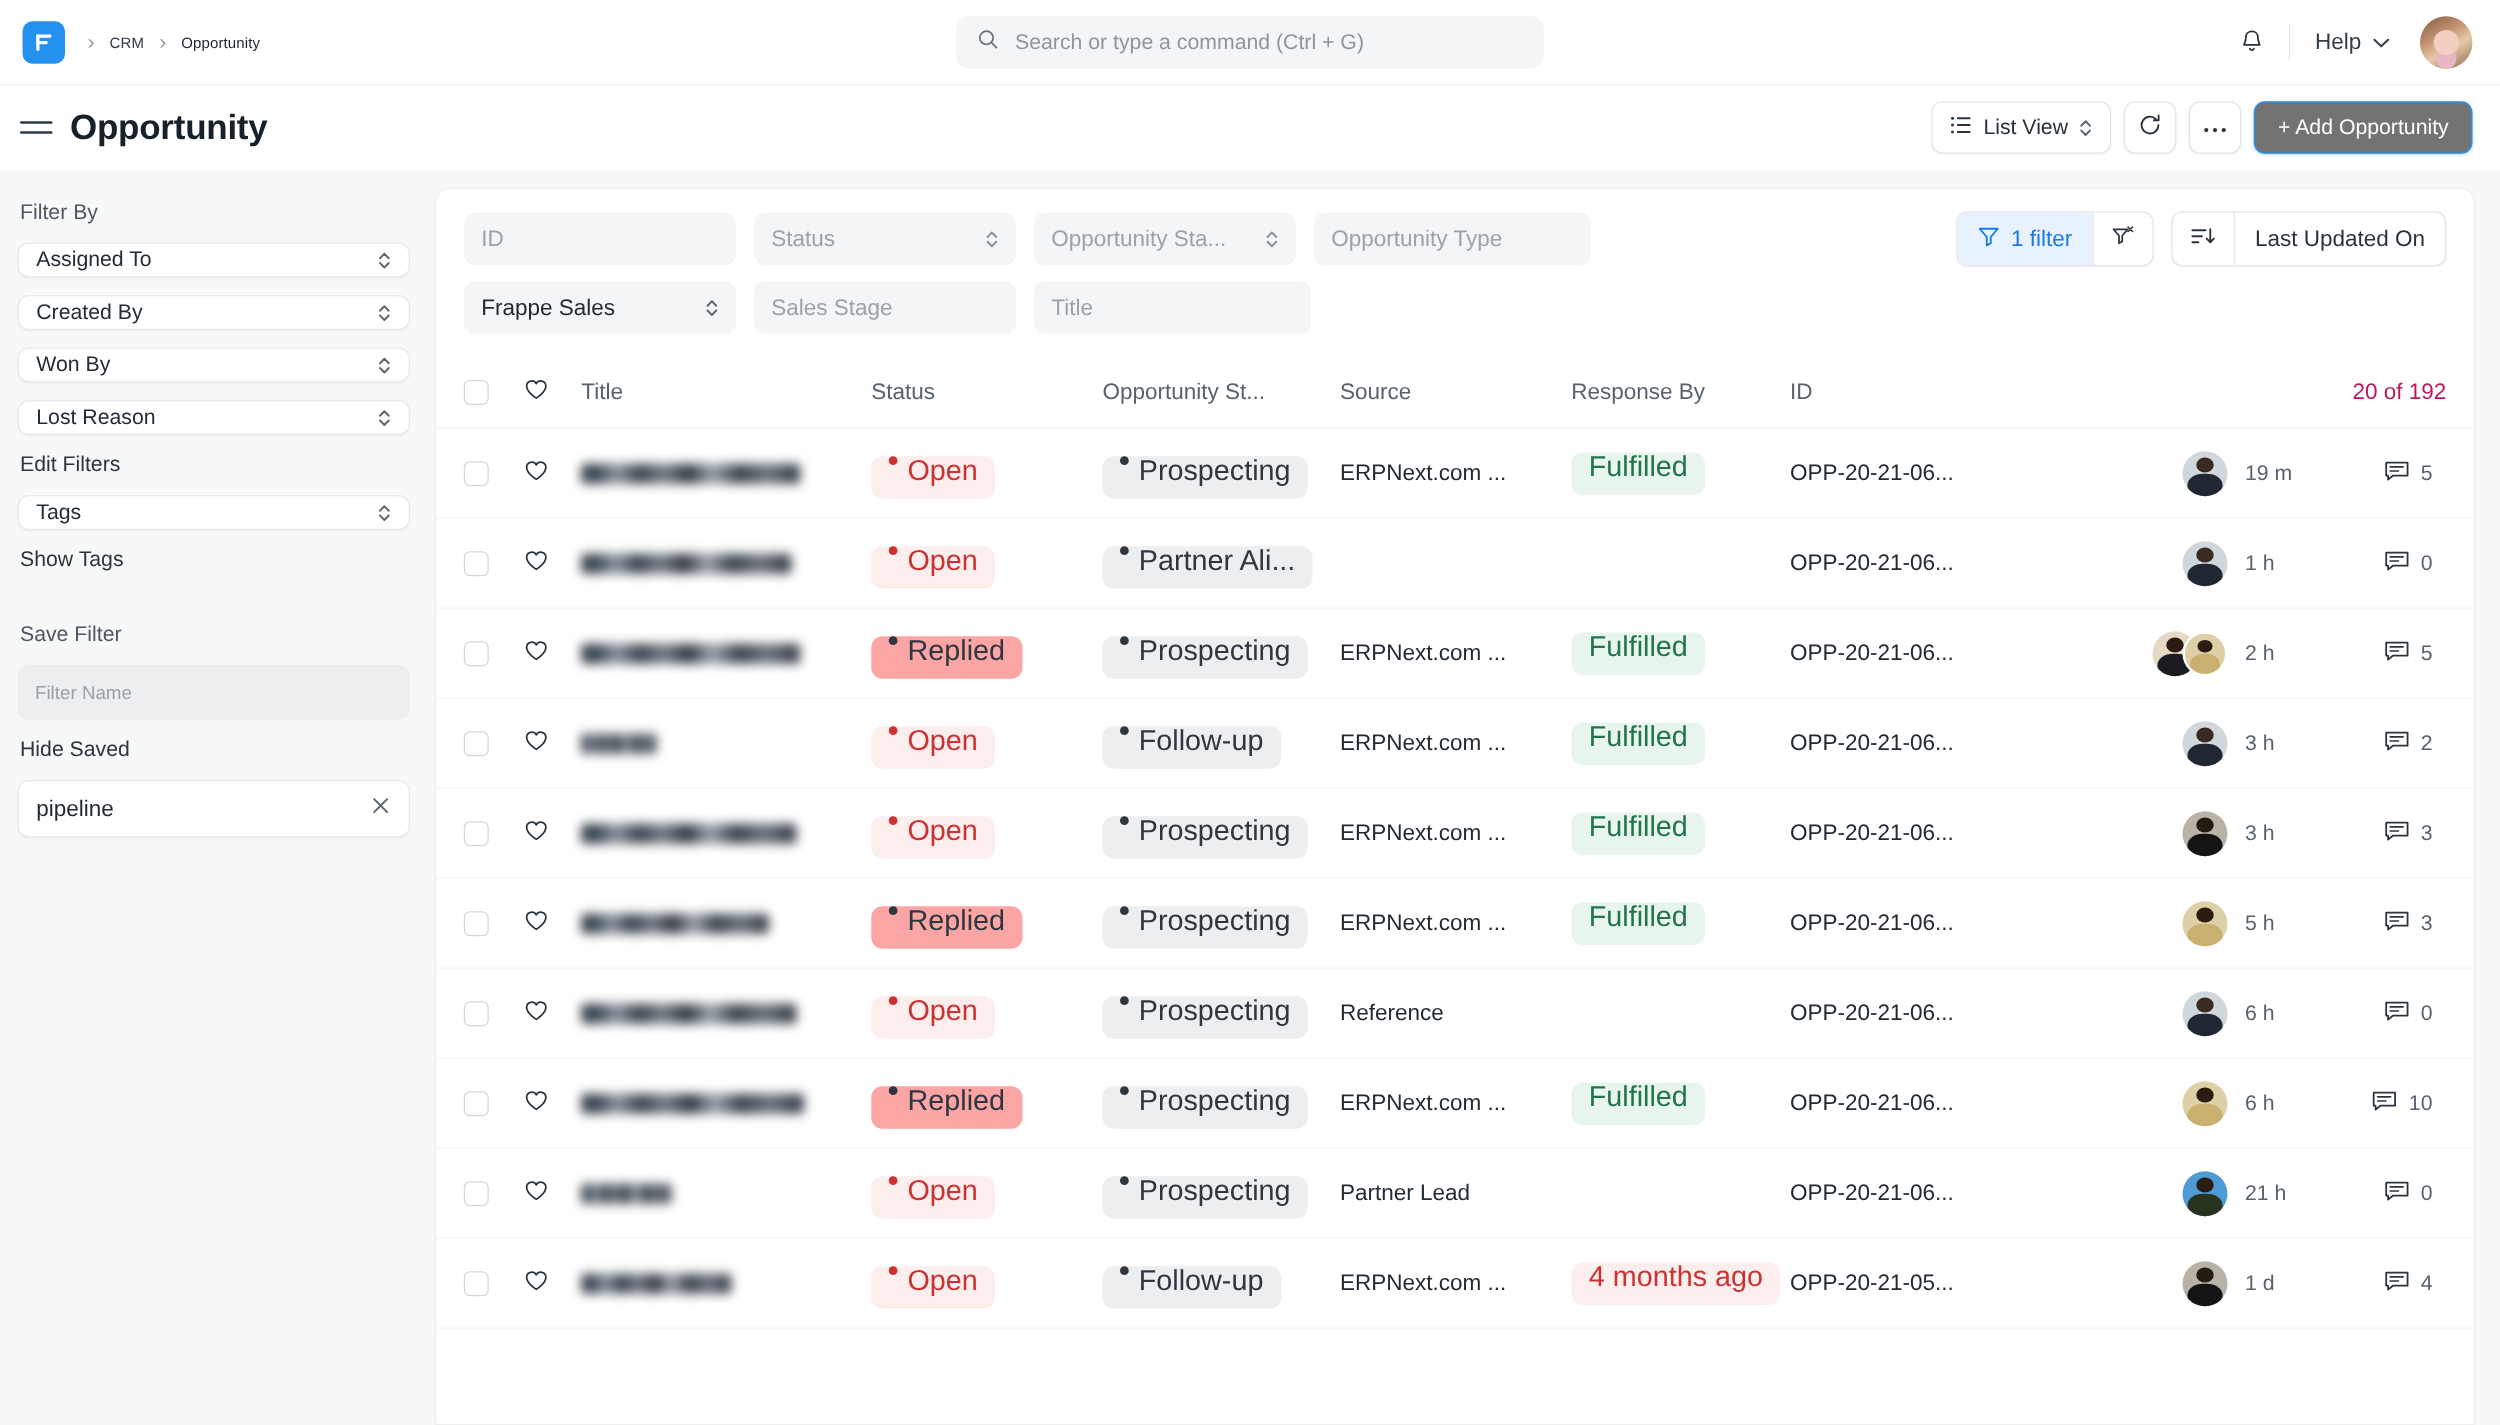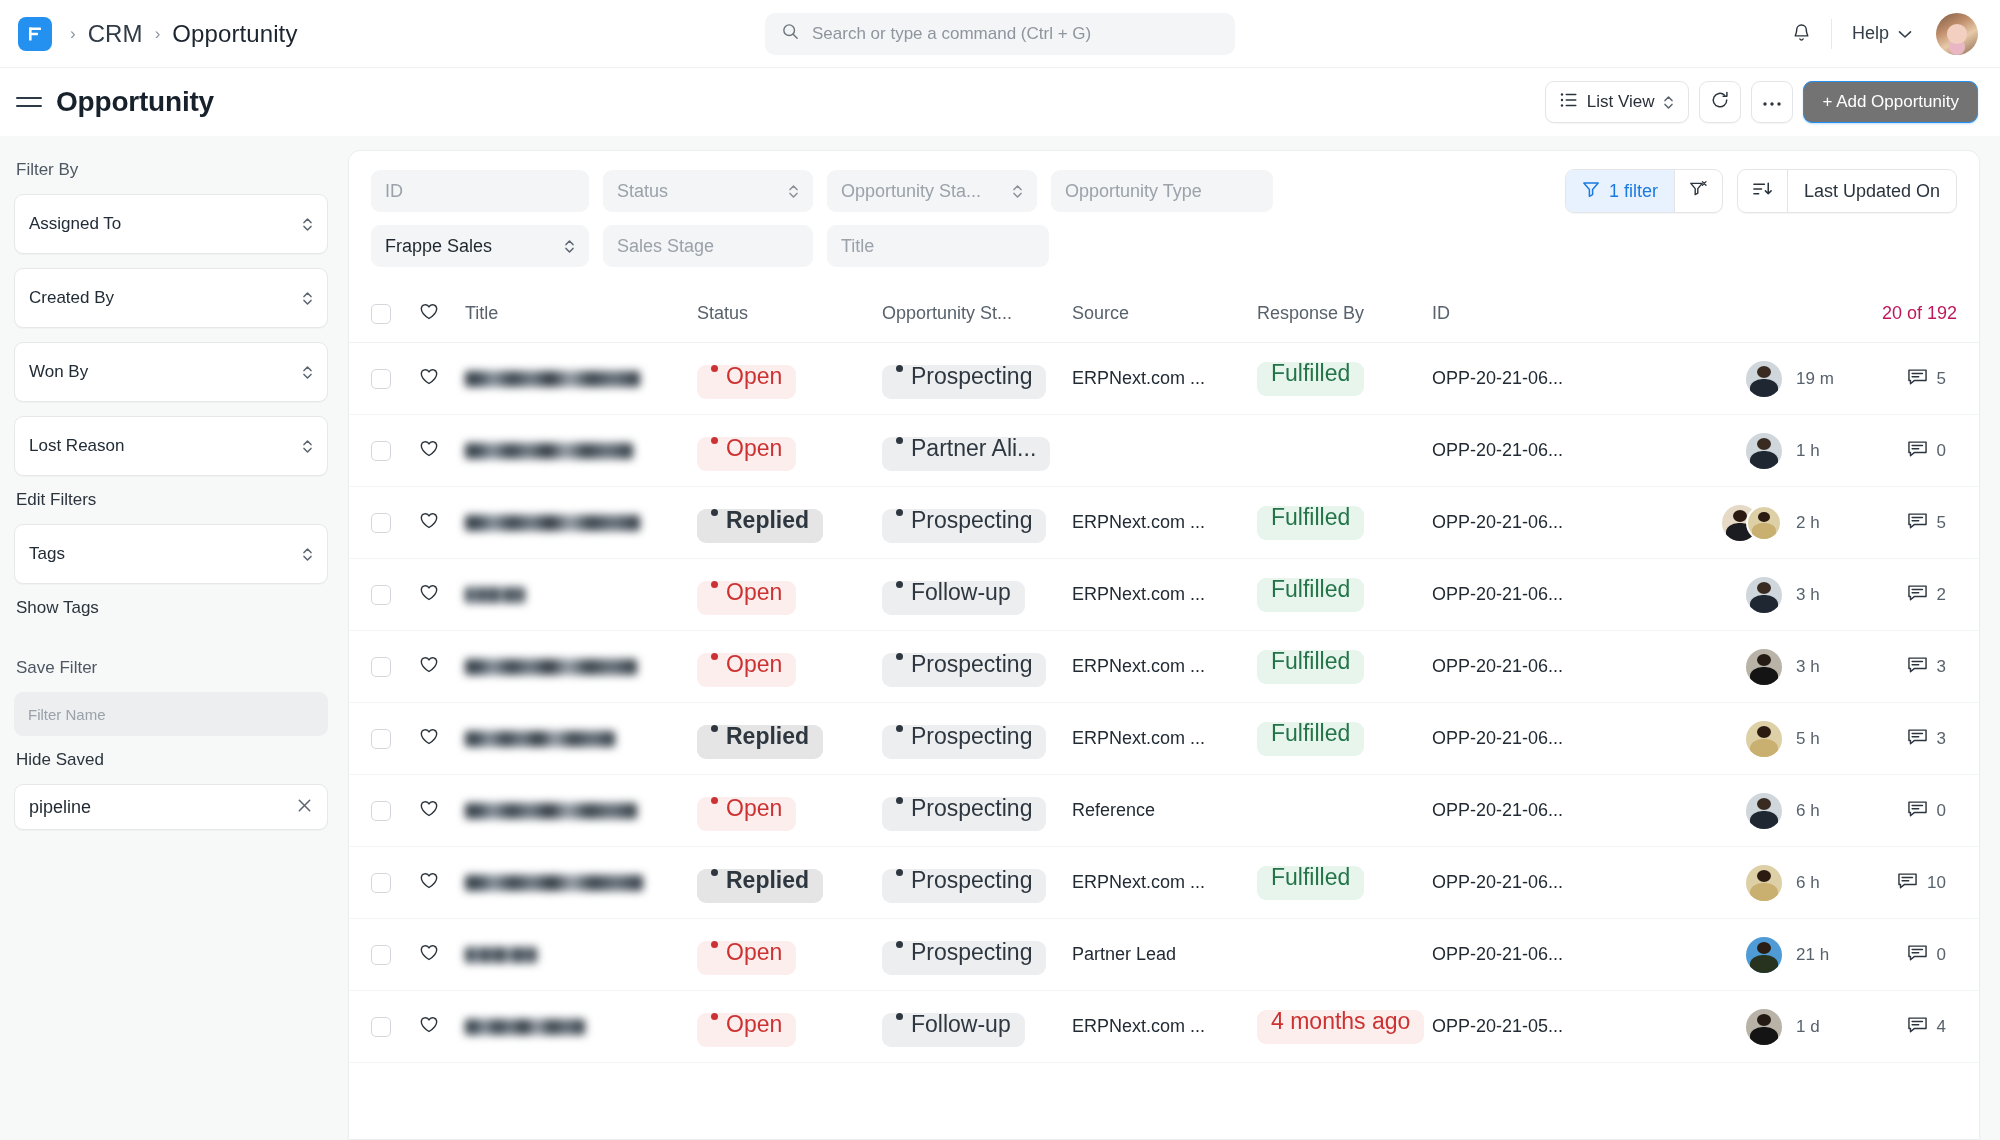--- a/index.html
+++ b/index.html
@@ -23,21 +23,21 @@
   .logo {
     width: 34px; height: 34px; border-radius: 8px;
     background: #2490ef;
     display: flex; align-items: center; justify-content: center;
     flex: 0 0 auto;
   }
   .logo svg { display:block; }
   .crumbs { display: flex; align-items: center; margin-left: 18px; gap: 12px; }
   .crumb-sep { color: #8d95a0; font-size: 17px; line-height:1; }
   .crumb {
-    font-size: 24px; color: #303b45; letter-spacing: .1px; text-align: center;
+    font-size: 12px; color: #303b45; letter-spacing: .1px; text-align: center;
   }
   .crumb.current { color: #1d2630; }
 
   .searchwrap {
     position: absolute; left: 50%; transform: translateX(-50%);
     width: 470px;
   }
   .search {
     height: 42px; border-radius: 10px; background: #f4f5f6;
     display: flex; align-items: center; gap: 12px;
@@ -102,21 +102,21 @@
     background: #f7f8f8;
     padding: 18px 20px 0 14px;
   }
   .side-label {
     font-size:17px; color:#4e5864; margin: 6px 0 14px 2px;
   }
   .side-sub {
     font-size:17px; color:#2b343d; margin: 14px 0 14px 2px; cursor:pointer;
   }
   .side-select {
-    height:60px; background:#fff; border:1px solid #e6e8ea; border-radius:9px;
+    height:28px; background:#fff; border:1px solid #e6e8ea; border-radius:9px;
     display:flex; align-items:center; justify-content:space-between;
     padding: 0 14px; margin-bottom: 14px; cursor:pointer;
     box-shadow: 0 1px 1px rgba(16,24,40,.03);
   }
   .side-select span { font-size:17px; color:#222c36;}
   .side-input {
     height:44px; background:#eceef0; border:none; border-radius:9px;
     display:flex; align-items:center; padding: 0 14px;
     margin-bottom: 6px;
   }
@@ -206,21 +206,21 @@
   }
 
   .badge {
     display:inline-flex; align-items:flex-start; gap:8px;
     height:34px; padding: 0 14px; border-radius:9px;
     font-size:23px; line-height:1;
   }
   .badge .dot { width:7px; height:7px; border-radius:50%; flex:0 0 auto;}
   .badge.open { background:#fdeeee; color:#cc3232; }
   .badge.open .dot { background:#cc3232; }
-  .badge.replied { background:#e5e5e5; color:#2e3740;font-weight:bold; }
+  .badge.replied { background:#fca5a5; color:#2e3740; }
   .badge.replied .dot { background:#2e3740; }
   .badge.stage { background:#eceef0; color:#2e3740; }
   .badge.stage .dot { background:#2e3740; }
   .badge.fulfilled { background:#e7f5ec; color:#237449; }
   .badge.overdue { background:#fdeeee; color:#cc3232; }
 
   .cellt { font-size:18px; color:#222b34; white-space:nowrap;}
   .muted { font-size:17px; color:#58626d; }
 
   .av { width:36px; height:36px; border-radius:50%; overflow:hidden; flex:0 0 auto;

